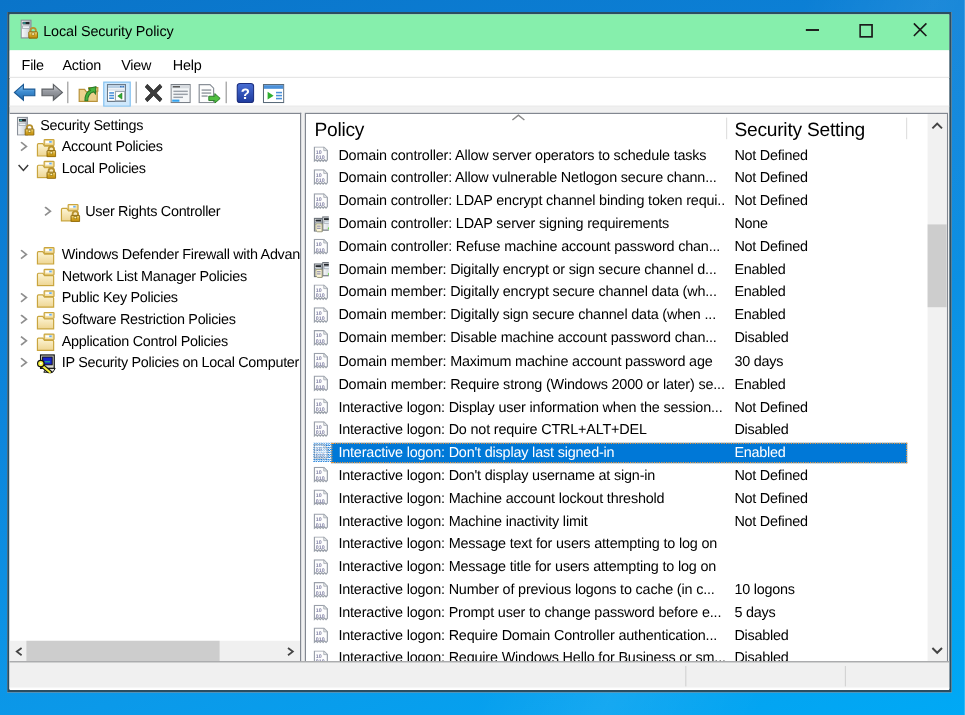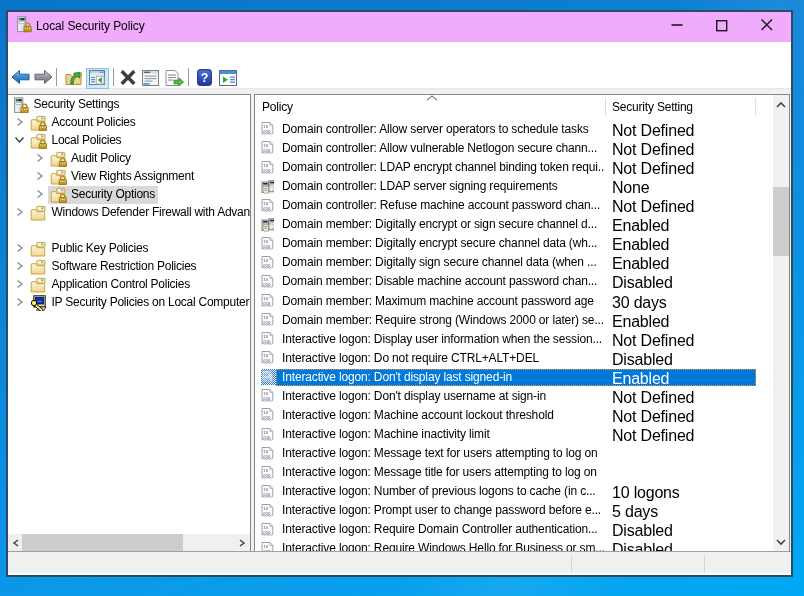--- a/index.html
+++ b/index.html
@@ -1,21 +1,21 @@
 <!DOCTYPE html>
 <html><head><meta charset="utf-8"><style>
 html,body{margin:0;padding:0;}
 body{width:804px;height:596px;overflow:hidden;position:relative;
  font-family:"Liberation Sans",sans-serif;
  background:linear-gradient(162deg,#0a74c9 0%,#0d86dc 42%,#0b99e9 72%,#00a9f5 100%);}
 *{box-sizing:border-box;}
 #win{position:absolute;left:6px;top:10px;width:787px;height:567px;border:2px solid #2b4d61;background:#fff;}
 .abs{position:absolute;}
 
-#title{position:absolute;left:0;top:0;width:783px;height:30px;background:#f0abfc;}
+#title{position:absolute;left:0;top:0;width:783px;height:30px;background:#86efac;}
 #ttext{position:absolute;left:28px;top:7px;font-size:12px;color:#000;letter-spacing:-0.1px;white-space:nowrap;}
 
 #menu{position:absolute;left:0;top:30px;width:783px;height:23px;border-bottom:1px solid #e6e6e6;background:#fff;}
 #menu span{position:absolute;top:5px;font-size:12px;letter-spacing:-0.2px;color:#000;}
 
 #tbar{position:absolute;left:0;top:54px;width:783px;height:23px;border-bottom:1px solid #e6e6e6;background:#fff;}
 .tsep{position:absolute;top:2px;width:1px;height:18px;background:#9b9b9b;}
 
 #content{position:absolute;left:0;top:77px;width:783px;height:485px;background:#f0f0f0;}
 #tree{position:absolute;left:0px;top:5px;width:242.5px;height:458px;background:#fff;border-top:1px solid #828790;border-right:1px solid #828790;border-bottom:1px solid #828790;overflow:hidden;}
@@ -23,27 +23,27 @@
 
 .tr{position:absolute;left:0;width:400px;height:18px;}
 .tr svg.tic{position:absolute;top:1px;}
 .tr .tt{position:absolute;top:1px;font-size:12px;letter-spacing:-0.25px;color:#000;white-space:nowrap;}
 .chev{position:absolute;top:4px;}
 
 #hsb{position:absolute;left:0;bottom:0;width:242px;height:17px;background:#f0f0f0;}
 #hsb .thumb{position:absolute;left:14px;top:0;width:161px;height:17px;background:#cdcdcd;}
 
 #lhead{position:absolute;left:0;top:0;width:517px;height:24px;background:#fff;}
-#lhead .ht{position:absolute;top:4.5px;font-size:12px;letter-spacing:-0.2px;color:#000;}
+#lhead .ht{position:absolute;top:4.5px;font-size:16px;letter-spacing:-0.2px;color:#000;}
 .hsep{position:absolute;top:3px;width:1px;height:18px;background:#e0e0e0;}
 
 .lr{position:absolute;left:0;width:517px;height:19px;}
 .lr svg.lic{position:absolute;left:6px;top:2px;}
 .lr .pt{position:absolute;left:27px;top:1.5px;font-size:12px;letter-spacing:-0.15px;color:#000;white-space:nowrap;max-width:322px;overflow:hidden;}
-.lr .vt{position:absolute;left:357px;top:1.5px;font-size:16px;letter-spacing:-0.2px;color:#000;white-space:nowrap;}
+.lr .vt{position:absolute;left:357px;top:1.5px;font-size:12px;letter-spacing:-0.2px;color:#000;white-space:nowrap;}
 
 #vsb{position:absolute;right:0;top:0;width:16px;height:456px;background:#f1f1f1;}
 #vsb .thumb{position:absolute;left:0;top:92px;width:16px;height:69px;background:#cdcdcd;}
 
 #status{position:absolute;left:0;top:539px;width:783px;height:23px;background:#f0f0f0;border-top:1px solid #9fa0a1;border-bottom:1px solid #fff;}
 #status .ssep{position:absolute;top:3px;width:1px;height:17px;background:#d4d4d4;}
 body::after{content:"";position:absolute;left:0;top:0;width:804px;height:596px;pointer-events:none;background:linear-gradient(115deg,rgba(255,255,255,0) 62%,rgba(255,255,255,0.07) 72%,rgba(255,255,255,0) 84%);}
 #win{z-index:2;}
 </style></head>
 <body>
@@ -149,20 +149,26 @@
         <rect x="0.5" y="0.2" width="11" height="1.6" fill="#1a1a1a"></rect>
       </svg>
   <svg class="abs" style="left:708px;top:8px" width="12" height="12">
         <rect x="0.7" y="0.7" width="10" height="10" fill="none" stroke="#1a1a1a" stroke-width="1.4"></rect>
       </svg>
   <svg class="abs" style="left:753px;top:7px" width="12" height="12">
         <path d="M0.5,0.5 L11,11 M11,0.5 L0.5,11" stroke="#1a1a1a" stroke-width="1.4"></path>
       </svg>
  </div>
 
+ <div id="menu">
+  <span style="left:10px">File</span>
+      <span style="left:44px">Action</span>
+      <span style="left:93px">View</span>
+      <span style="left:136px">Help</span>
+ </div>
 
  <div id="tbar">
   <svg class="abs" style="left:3px;top:3px" width="19" height="16" viewBox="0 0 19 16">
         <path d="M18,5.2 H8.5 V1.5 L1,8 L8.5,14.5 V10.8 H18 Z" fill="url(#gback)" stroke="#1c5a94" stroke-width="1"></path>
       </svg>
   <svg class="abs" style="left:26px;top:3px" width="19" height="16" viewBox="0 0 19 16">
         <path d="M1,5.2 H10.5 V1.5 L18,8 L10.5,14.5 V10.8 H1 Z" fill="url(#gfwd)" stroke="#5f6266" stroke-width="1"></path>
       </svg>
   <div class="tsep" style="left:48px"></div>
   <svg class="abs" style="left:57px;top:3px" width="18" height="17" viewBox="0 0 18 17">
@@ -237,56 +243,43 @@
         </div>
         <div class="tr" style="top:37px">
           <svg class="chev" style="left:7px" width="9" height="9" viewBox="0 0 9 9">
             <use href="#cheve"></use>
           </svg>
           <svg class="tic" style="left:21.5px" width="17" height="16" viewBox="0 0 17 16">
             <use href="#folderlock"></use>
           </svg>
           <div class="tt" style="left:43.5px">Local Policies</div>
         </div>
-        <div class="tr" style="top:55px">
+        <div class="tr" style="top:73px">
           <svg class="chev" style="left:28px" width="8" height="9" viewBox="0 0 8 9">
             <use href="#chevc"></use>
           </svg>
           <svg class="tic" style="left:41.5px" width="17" height="16" viewBox="0 0 17 16">
             <use href="#folderlock"></use>
           </svg>
-          <div class="tt" style="left:63px">Audit Policy</div>
-        </div>
-        <div class="tr" style="top:73px">
-          <svg class="chev" style="left:28px" width="8" height="9" viewBox="0 0 8 9">
-            <use href="#chevc"></use>
-          </svg>
-          <svg class="tic" style="left:41.5px" width="17" height="16" viewBox="0 0 17 16">
-            <use href="#folderlock"></use>
-          </svg>
-          <div class="tt" style="left:63px">View Rights Assignment</div>
-        </div>
-        <div class="tr" style="top:91px">
-          <div class="abs" style="left:39.5px;top:0;width:110px;height:18px;background:#d9d9d9"></div>
-          <svg class="chev" style="left:28px" width="8" height="9" viewBox="0 0 8 9">
-            <use href="#chevc"></use>
-          </svg>
-          <svg class="tic" style="left:41.5px" width="17" height="16" viewBox="0 0 17 16">
-            <use href="#folderlock"></use>
-          </svg>
-          <div class="tt" style="left:63px">Security Options</div>
+          <div class="tt" style="left:63px">User Rights Controller</div>
         </div>
         <div class="tr" style="top:109px">
           <svg class="chev" style="left:8px" width="8" height="9" viewBox="0 0 8 9">
             <use href="#chevc"></use>
           </svg>
           <svg class="tic" style="left:21.5px" width="17" height="16" viewBox="0 0 17 16">
             <use href="#folder"></use>
           </svg>
           <div class="tt" style="left:43.5px">Windows Defender Firewall with Advanced Security</div>
+        </div>
+        <div class="tr" style="top:127px">
+          <svg class="tic" style="left:21.5px" width="17" height="16" viewBox="0 0 17 16">
+            <use href="#folder"></use>
+          </svg>
+          <div class="tt" style="left:43.5px">Network List Manager Policies</div>
         </div>
         <div class="tr" style="top:145px">
           <svg class="chev" style="left:8px" width="8" height="9" viewBox="0 0 8 9">
             <use href="#chevc"></use>
           </svg>
           <svg class="tic" style="left:21.5px" width="17" height="16" viewBox="0 0 17 16">
             <use href="#folder"></use>
           </svg>
           <div class="tt" style="left:43.5px">Public Key Policies</div>
         </div>

